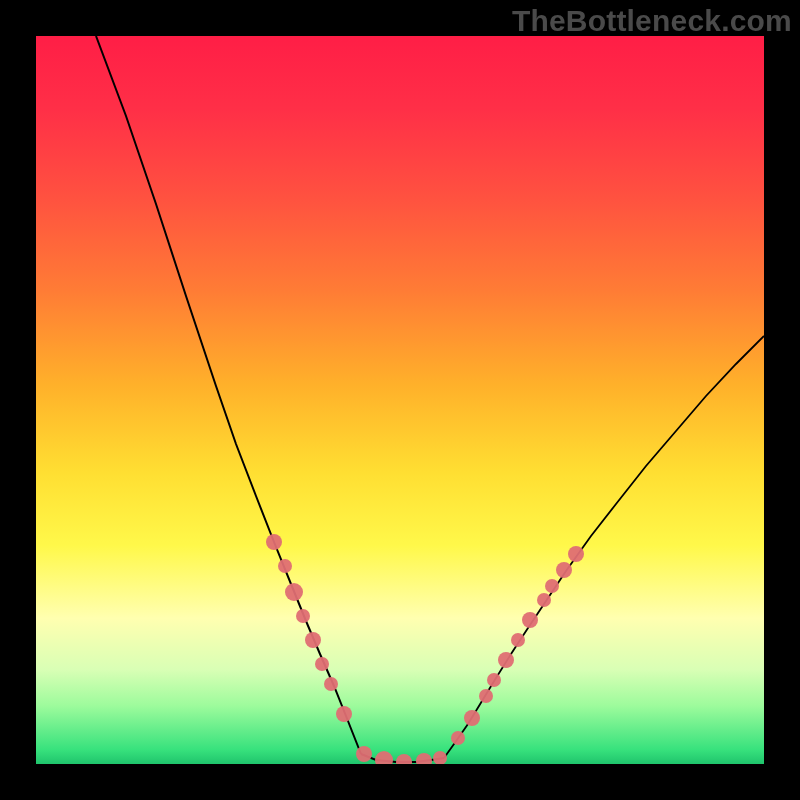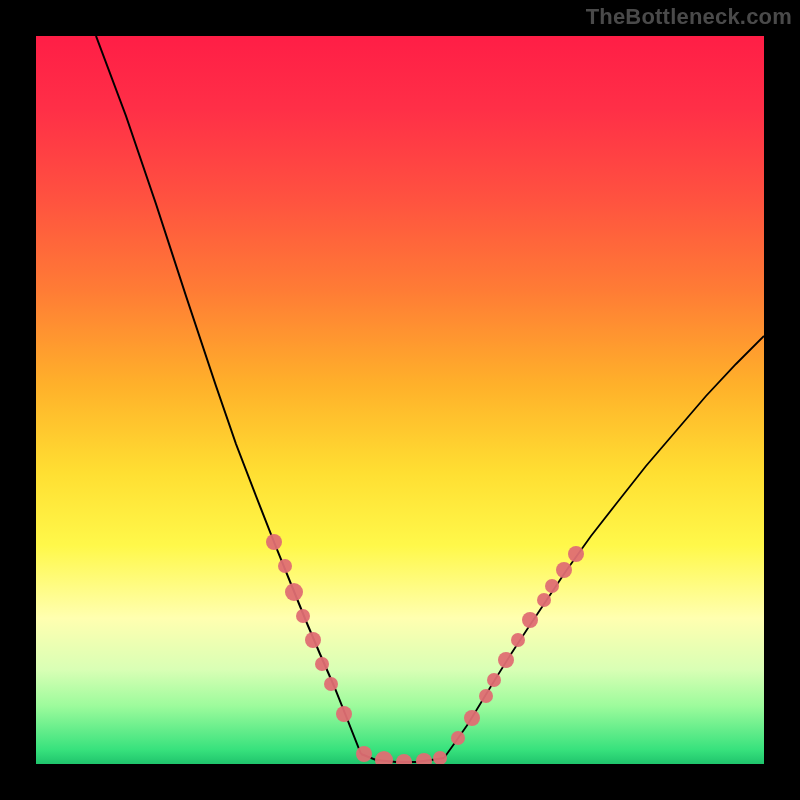--- a/index.html
+++ b/index.html
@@ -41,21 +41,21 @@
       #9dfb9c 92%,
       #38e27d 98%,
       #1fc46c 100%
     );
   }
   .watermark {
     position: absolute;
     top: 4px;
     right: 8px;
     color: #4a4a4a;
-    font-size: 22px;
+    font-size: 30px;
     font-weight: 600;
     letter-spacing: 0.2px;
     user-select: none;
     text-align: right;
   }
   svg.curves {
     position: absolute;
     inset: 0;
   }
   .curve {

